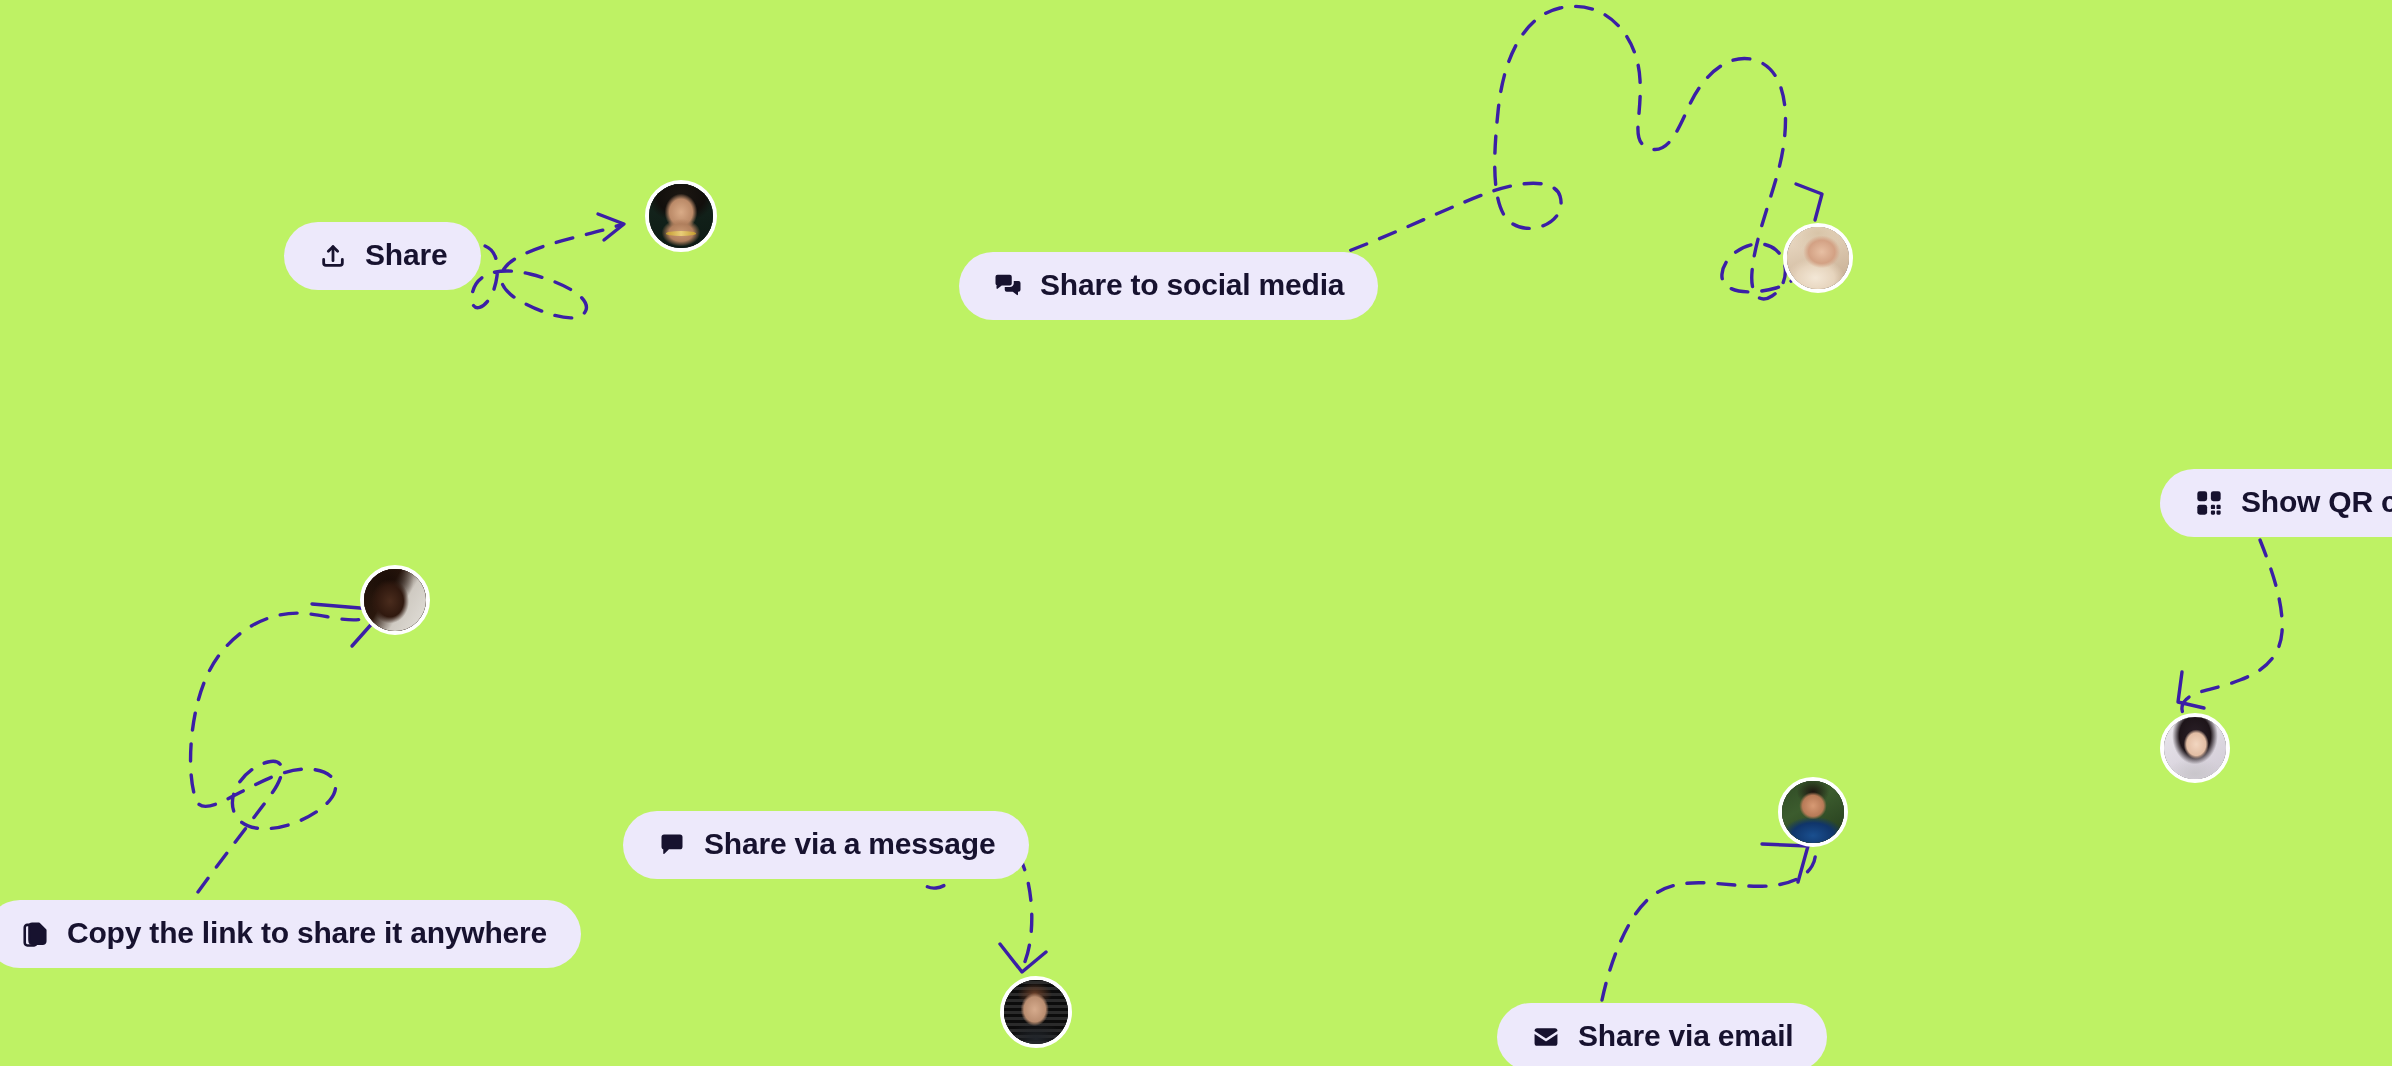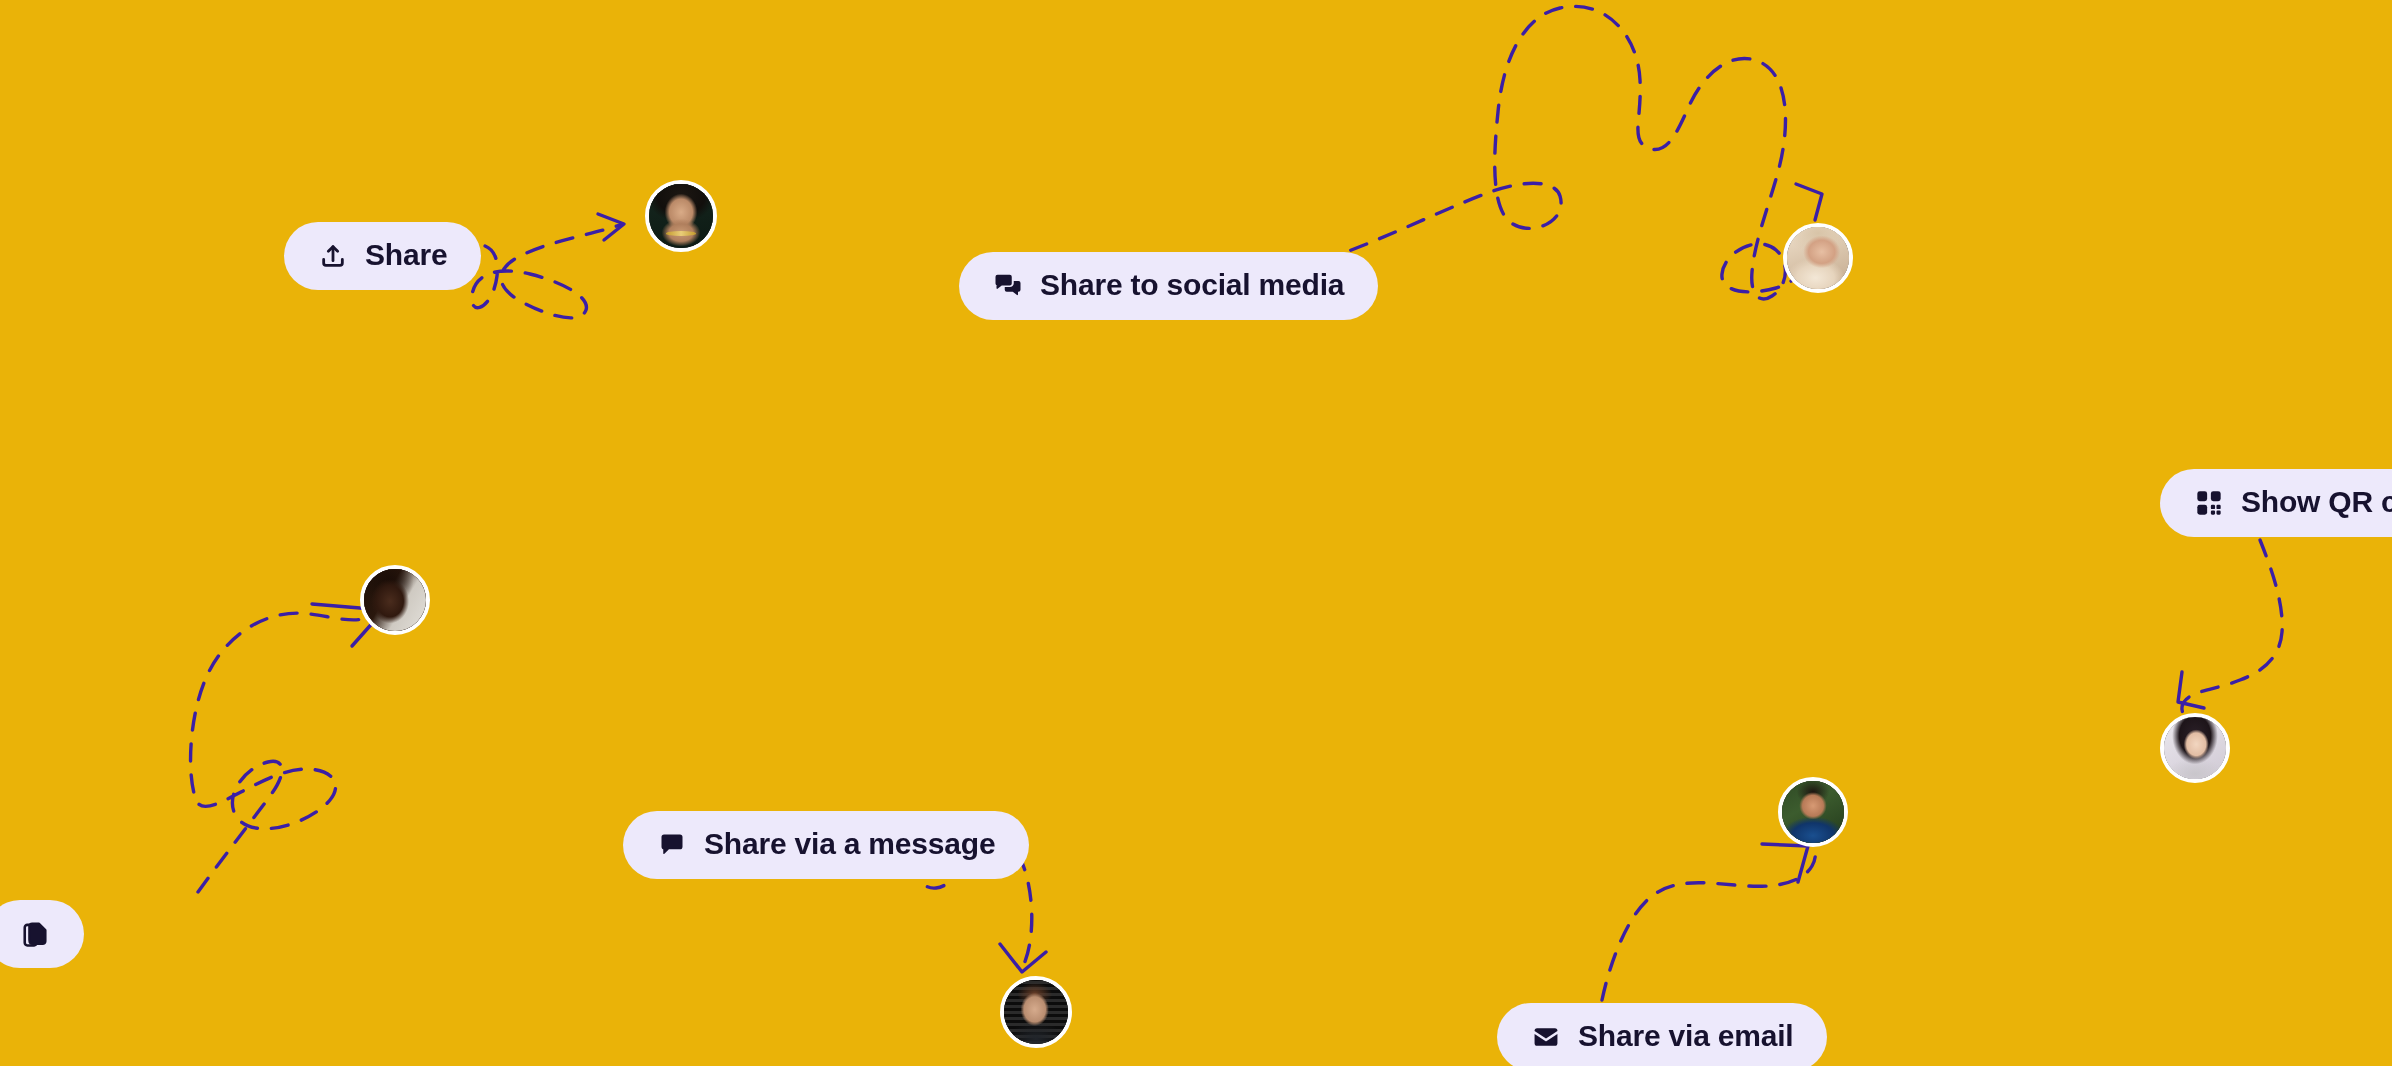--- a/index.html
+++ b/index.html
@@ -6,21 +6,21 @@
   * { margin:0; padding:0; box-sizing:border-box; }
   html, body {
     width:2392px; height:1066px;
     background:#000000;
     overflow:hidden;
     font-family:"Liberation Sans", sans-serif;
   }
   #stage {
     position:relative;
     width:2392px; height:1066px;
-    background:#eab308;
+    background:#bef264;
   }
   #paths {
     position:absolute; left:0; top:0;
     width:2392px; height:1066px;
     pointer-events:none;
   }
 
   
   .pill {
     position:absolute;
@@ -281,20 +281,21 @@
     <span class="pill-label">Share via a message</span>
   </div>
 
   <div class="pill pill-copy">
     <span class="pill-icon">
       <svg width="28" height="28" viewBox="0 0 24 24" fill="none" stroke="#17122F" stroke-width="2.2" stroke-linejoin="round">
         <path d="M3.2 6.4a2.2 2.2 0 0 1 2.2-2.2h2.2v12.2a1.4 1.4 0 0 0 1.4 1.4h4.4v1.8a2.2 2.2 0 0 1-2.2 2.2H5.4a2.2 2.2 0 0 1-2.2-2.2z"></path>
         <path fill="#17122F" d="M9.6 3.2h5.6l5.6 5.6v9.4a2.2 2.2 0 0 1-2.2 2.2H9.6a2.2 2.2 0 0 1-2.2-2.2V5.4a2.2 2.2 0 0 1 2.2-2.2z"></path>
       </svg>
     </span>
+    <span class="pill-label">Copy the link to share it anywhere</span>
   </div>
 
   <div class="pill pill-email">
     <span class="pill-icon">
       <svg width="28" height="28" viewBox="0 0 24 24" fill="#17122F">
         <path d="M2.2 6.6A2.2 2.2 0 0 1 4.4 4.4h15.2a2.2 2.2 0 0 1 2.2 2.2v.35L12 13.3 2.2 6.95z"></path>
         <path d="M2.2 9.45 11.4 15.4a1.1 1.1 0 0 0 1.2 0l9.2-5.95v7.95a2.2 2.2 0 0 1-2.2 2.2H4.4a2.2 2.2 0 0 1-2.2-2.2z"></path>
       </svg>
     </span>
     <span class="pill-label">Share via email</span>

